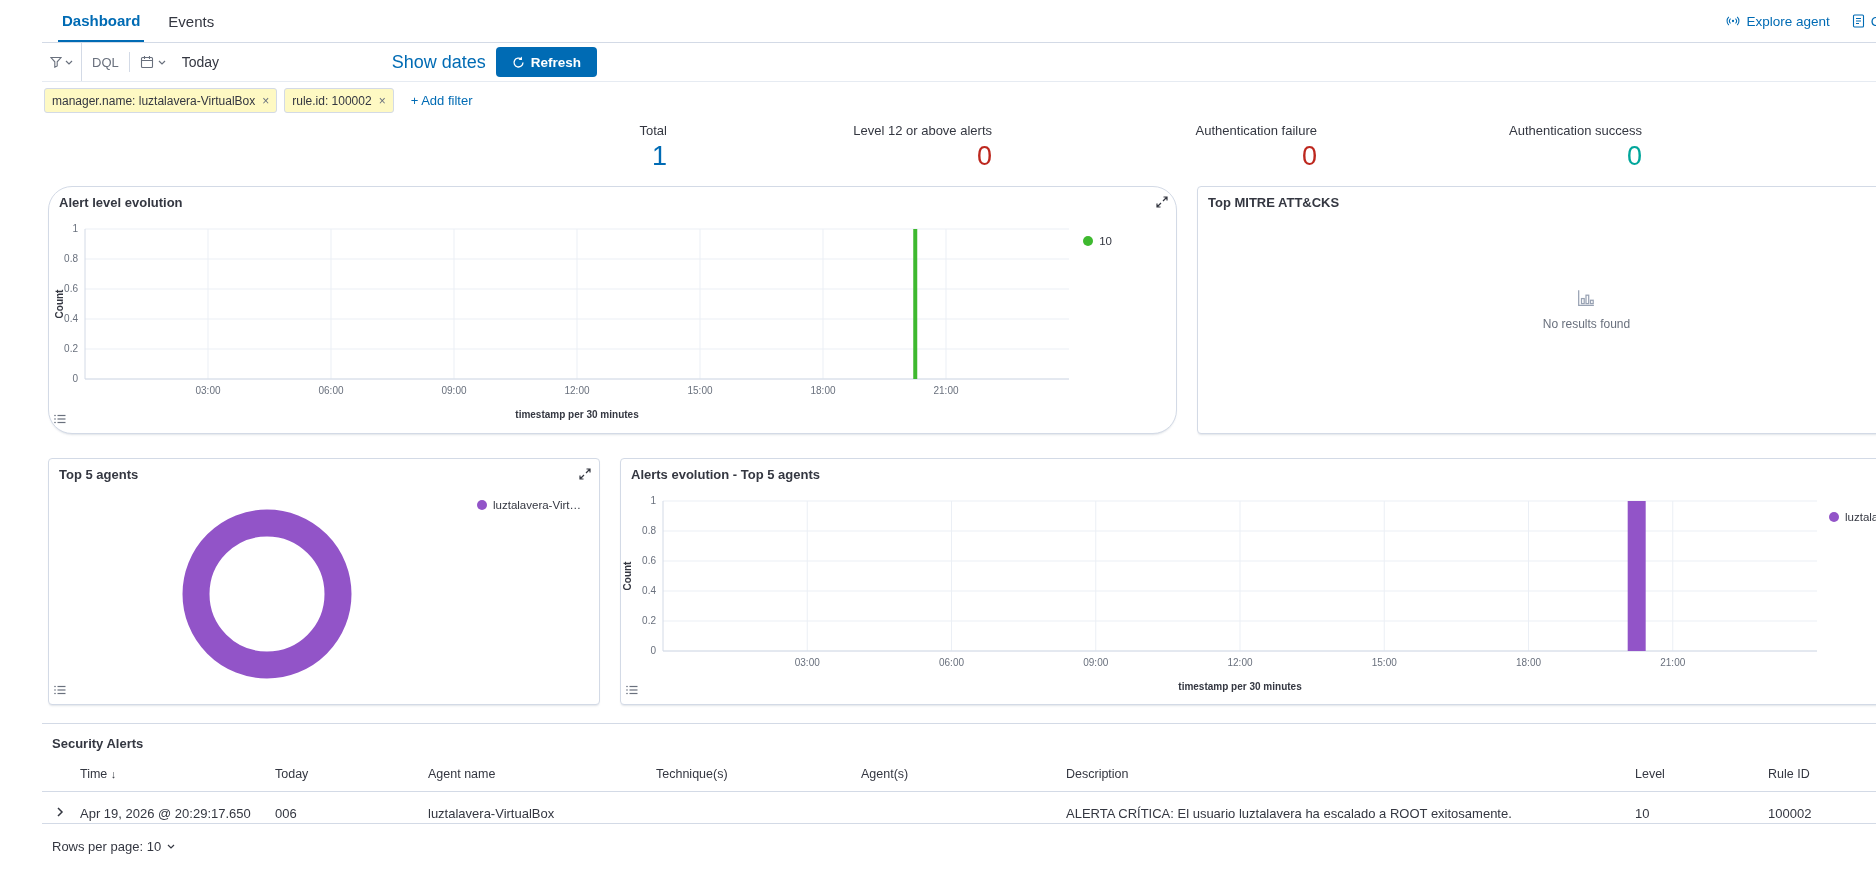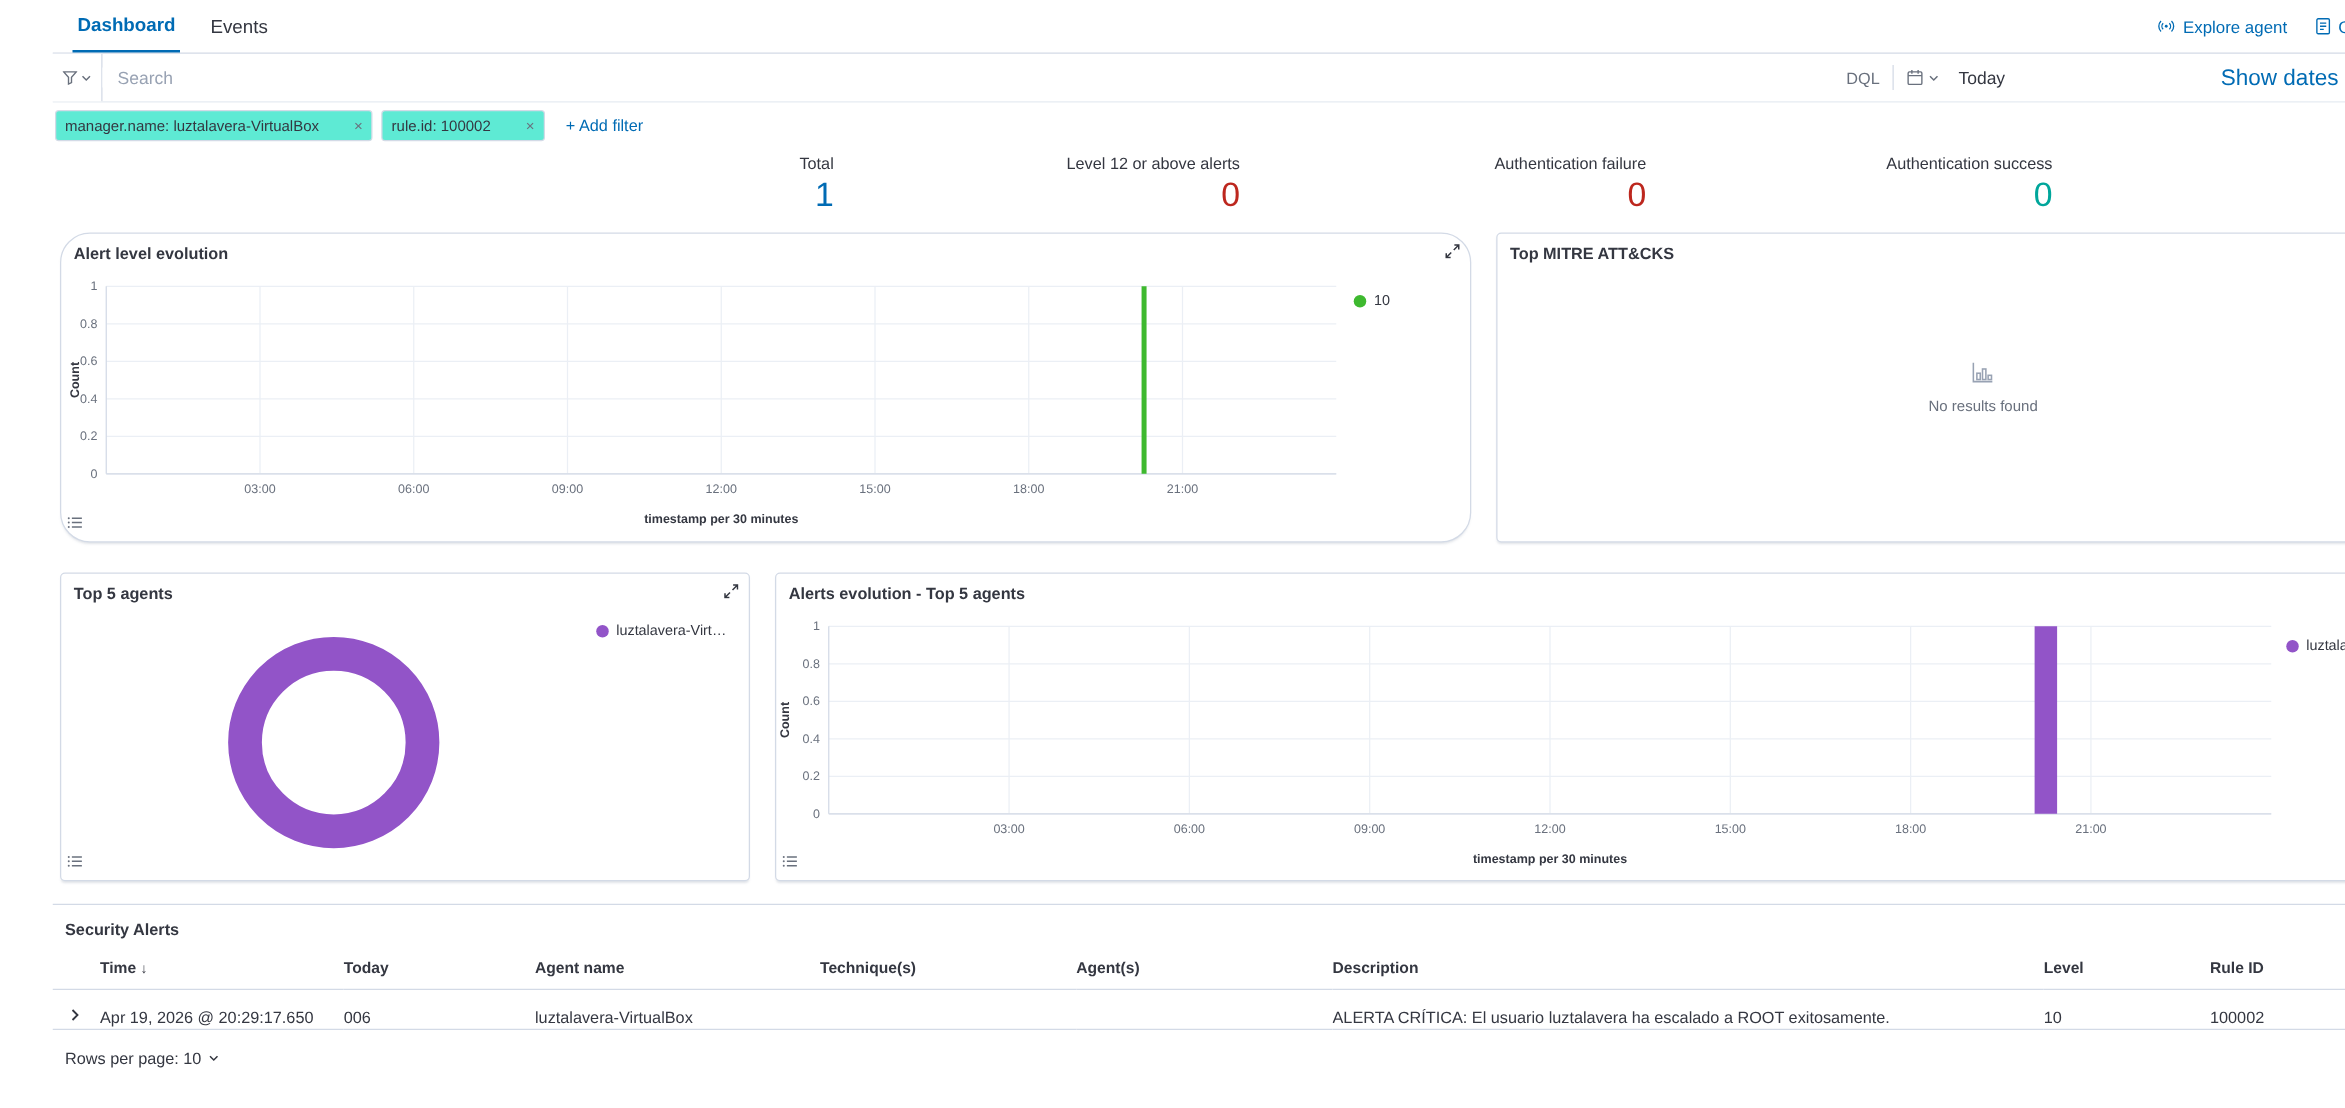--- a/index.html
+++ b/index.html
@@ -29,22 +29,22 @@
   .vsep{width:1px;height:20px;background:#D3DAE6;}
   .cal-btn{background:none;border:none;display:flex;align-items:center;gap:4px;color:#69707D;padding:0 10px;cursor:pointer;}
   .today{flex:1;font-size:14px;color:#343741;margin-left:6px;cursor:pointer;}
   .show-dates{color:#006BB4;font-size:18px;margin-right:10px;cursor:pointer;white-space:nowrap;}
   .refresh-btn{height:30px;background:#006BB4;color:#fff;border:none;border-radius:4px;
     display:flex;align-items:center;gap:6px;padding:0 16px;font-family:inherit;font-size:13.5px;font-weight:bold;
     cursor:pointer;white-space:nowrap;}
 
   
   .filters-row{display:flex;align-items:center;margin:6px 0 0 2px;}
-  .pill{display:inline-flex;align-items:center;border:1px solid #D3DAE6;background:#5eead4;border-radius:3px;
-    font-size:12px;color:#343741;padding:3px 7px;margin-right:7px;cursor:pointer;height:17px;gap:21px;}
+  .pill{display:inline-flex;align-items:center;border:1px solid #D3DAE6;background:#fef9c3;border-radius:3px;
+    font-size:12px;color:#343741;padding:3px 7px;margin-right:7px;cursor:pointer;height:17px;}
   .pill-x{margin-left:7px;color:#69707D;font-size:12px;cursor:pointer;}
   .add-filter{color:#006BB4;font-size:13px;margin-left:10px;cursor:pointer;}
 
   
   .stats-row{display:flex;margin:10px 0 14px 300px;width:1300px;}
   .stat{flex:1;text-align:right;}
   .stat-label{font-size:13px;color:#343741;}
   .stat-value{font-size:27px;margin-top:3px;cursor:pointer;}
 
   
@@ -71,21 +71,21 @@
   .list-toggle{position:absolute;bottom:3px;left:4px;color:#69707D;cursor:pointer;}
   .empty-state{text-align:center;color:#69707D;}
   .empty-text{font-size:12px;margin-top:6px;}
   .svg-tick{font:10px "Liberation Sans",sans-serif;fill:#69707D;}
   .svg-axis-label{font:bold 10px "Liberation Sans",sans-serif;fill:#343741;}
 
   
   .alerts-section{margin-top:18px;border-top:1px solid #D3DAE6;padding-top:10px;}
   .alerts-title{margin:2px 0 6px 10px;font-size:13px;font-weight:bold;}
   .alerts-table{width:1890px;border-collapse:collapse;table-layout:fixed;}
-  .alerts-table th{font-size:12.5px;font-weight:bold;color:#343741;text-align:left;
+  .alerts-table th{font-size:12.5px;font-weight:normal;color:#343741;text-align:left;
     padding:10px 8px 10px 0;border-bottom:1px solid #D3DAE6;}
   .alerts-table td{font-size:13px;color:#343741;padding:14px 8px 2px 0;border-bottom:1px solid #D3DAE6;
     overflow:hidden;white-space:nowrap;text-overflow:ellipsis;}
   .col-expand{padding-left:12px !important;}
   .sort{font-size:11px;color:#343741;}
   .row-chevron{cursor:pointer;display:inline-flex;}
   .rule-link{color:#006BB4;cursor:pointer;}
   .table-footer{display:flex;justify-content:space-between;align-items:center;width:1890px;
     box-sizing:border-box;padding:14px 10px 0 10px;}
   .rows-per-page{display:flex;align-items:center;gap:6px;font-size:13px;color:#343741;cursor:pointer;}
@@ -133,21 +133,20 @@
         <svg width="12" height="12" viewBox="0 0 12 12" fill="none" stroke="currentColor" stroke-width="1.1">
           <path d="M1 1.5h10L7.2 5.8V10l-2.4 1.2V5.8L1 1.5z"></path>
         </svg>
       </span>
       <span class="ico">
         <svg width="8" height="5" viewBox="0 0 8 5" fill="none" stroke="currentColor" stroke-width="1.2">
               <path d="M1 1l3 3 3-3"></path>
             </svg>
       </span>
     </button>
-    <input class="search-input" placeholder="Search" style="">
     <div class="date-group">
       <button class="dql">DQL</button>
       <div class="vsep"></div>
       <button class="cal-btn">
         <span class="ico">
           <svg width="14" height="14" viewBox="0 0 14 14" fill="none" stroke="currentColor" stroke-width="1.1">
             <rect x="1.5" y="2.5" width="11" height="10" rx="1"></rect>
             <path d="M1.5 5.5h11M4.5 1v3M9.5 1v3"></path>
           </svg>
         </span>

